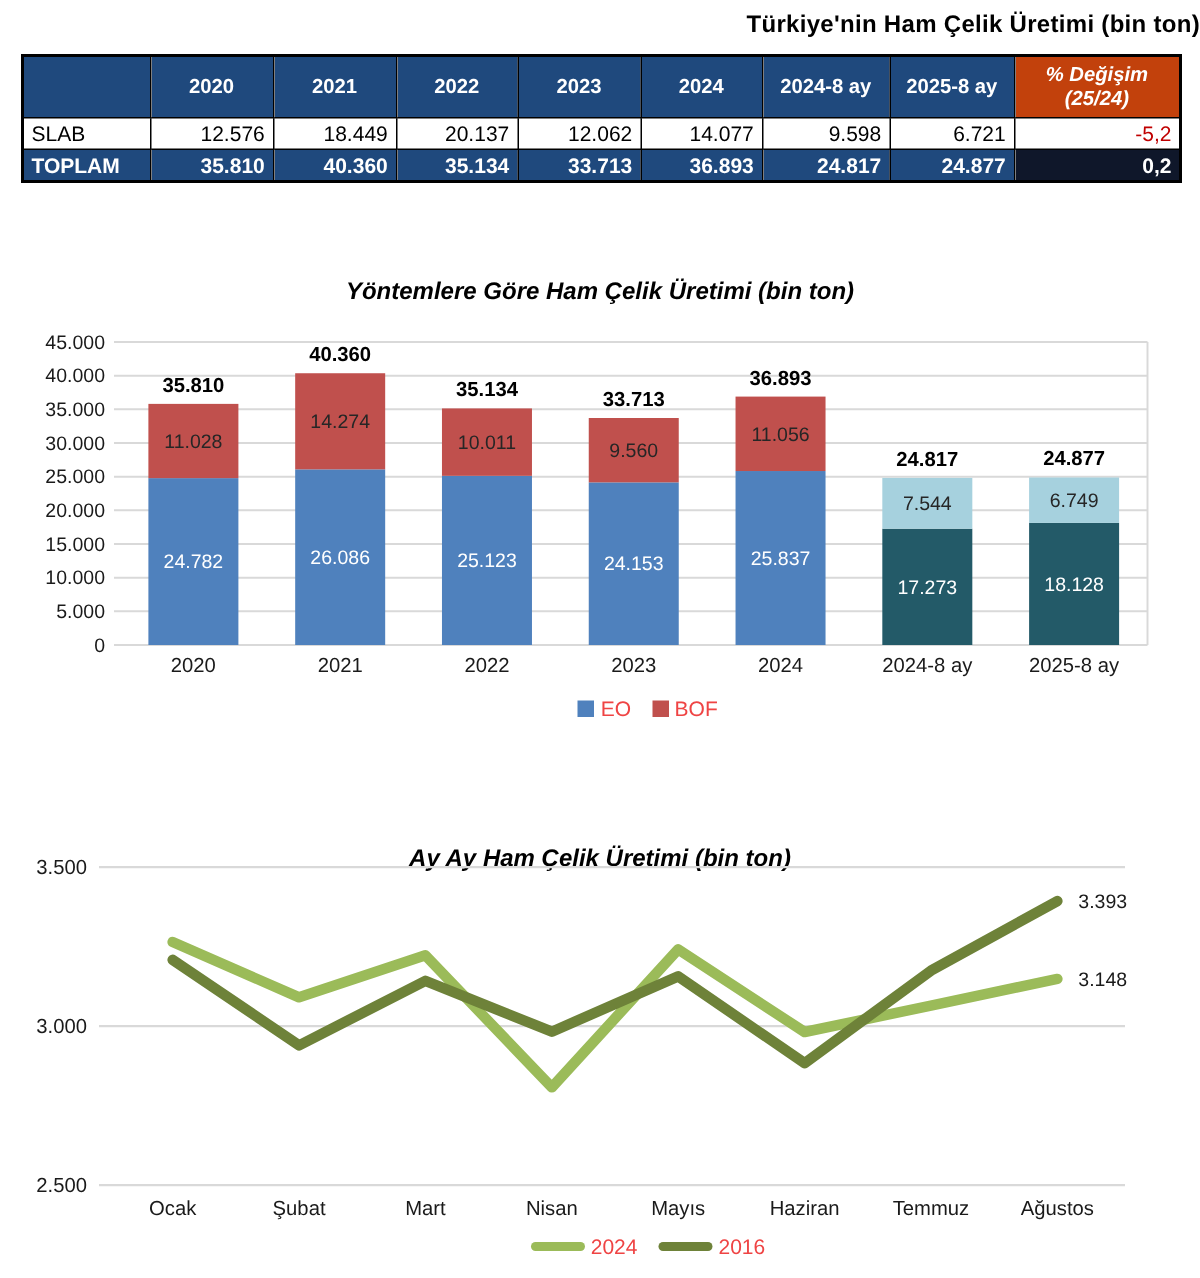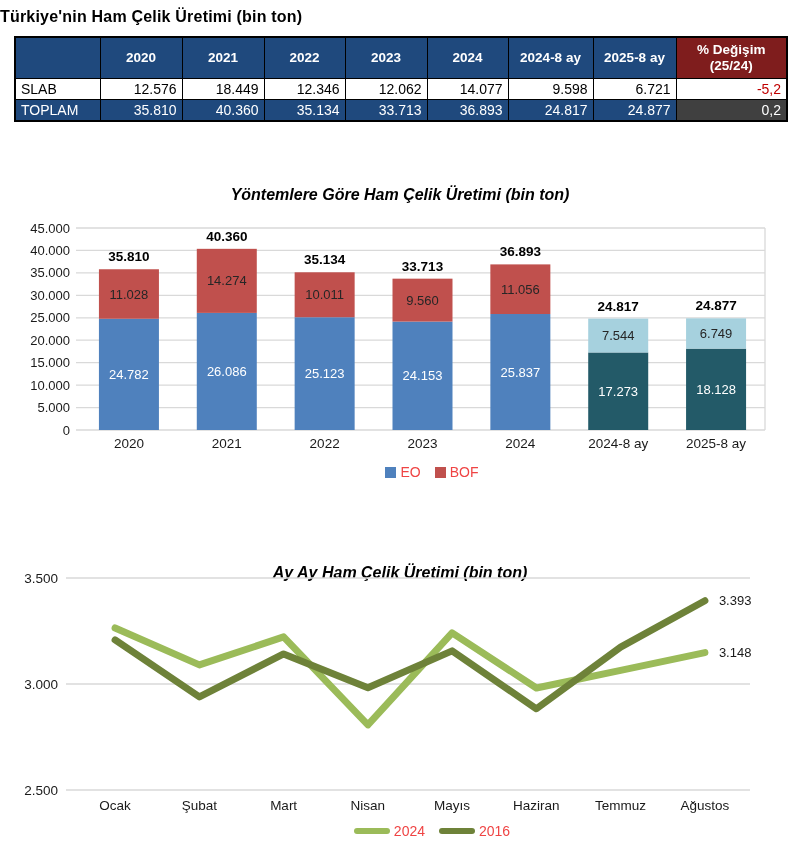--- a/index.html
+++ b/index.html
@@ -1,28 +1,28 @@
 <!DOCTYPE html>
 <html><head>
 <meta charset="utf-8">
 <style>
   html,body{margin:0;padding:0;background:#fff;}
   .page{position:relative;width:800px;height:852px;background:#ffffff;
         font-family:"Liberation Sans",sans-serif;color:#000;overflow:hidden;}
-  .rpt-title{position:absolute;top:8px;left:0;width:800px;text-align:left;
+  .rpt-title{position:absolute;top:8px;left:0;width:800px;text-align:right;
              font-size:16px;font-weight:bold;letter-spacing:.2px;}
   
   .tbl-wrap{position:absolute;top:36px;left:14px;}
   table{border-collapse:collapse;table-layout:fixed;width:772px;font-size:14px;border:2px solid #000;}
   th,td{border:1px solid #000;padding:0 5px;overflow:hidden;white-space:nowrap;}
   thead th{color:#fff;font-weight:bold;text-align:center;height:40px;font-size:13.5px;
            white-space:pre-line;line-height:1.2;}
   tbody td{height:20px;text-align:right;}
   td.row-label{text-align:left;font-size:14px;}
-  tr.total td{color:#fff;font-weight:normal;}
+  tr.total td{color:#fff;font-weight:bold;}
   td.neg{color:#C00000;}
   
   .chart-title{position:absolute;left:0;width:800px;text-align:center;font-size:16px;font-weight:bold;font-style:italic;}
   #bar-title{top:186px;}
   #line-title{top:564px;}
   #bar-svg{position:absolute;top:208px;left:0;}
   #line-svg{position:absolute;top:550px;left:0;}
   svg text{font-family:"Liberation Sans",sans-serif;}
   .legend{position:absolute;left:0;width:800px;display:flex;justify-content:center;
           align-items:center;gap:14px;font-size:14px;color:#ef4444;padding-left:32px;}
@@ -55,46 +55,46 @@
         <thead>
           <tr>
             <th style="background: rgb(31, 73, 125); color: rgb(255, 255, 255);"></th>
             <th style="background: rgb(31, 73, 125); color: rgb(255, 255, 255);">2020</th>
             <th style="background: rgb(31, 73, 125); color: rgb(255, 255, 255);">2021</th>
             <th style="background: rgb(31, 73, 125); color: rgb(255, 255, 255);">2022</th>
             <th style="background: rgb(31, 73, 125); color: rgb(255, 255, 255);">2023</th>
             <th style="background: rgb(31, 73, 125); color: rgb(255, 255, 255);">2024</th>
             <th style="background: rgb(31, 73, 125); color: rgb(255, 255, 255);">2024-8 ay</th>
             <th style="background: rgb(31, 73, 125); color: rgb(255, 255, 255);">2025-8 ay</th>
-            <th style="background: #7f1d1d; color: rgb(255, 255, 255);">% Değişim
+            <th style="background: #c2410c; color: rgb(255, 255, 255); font-style: italic;">% Değişim
 (25/24)</th>
           </tr>
         </thead>
         <tbody>
           <tr>
             <td class="row-label">SLAB</td>
             <td>12.576</td>
             <td>18.449</td>
-            <td>12.346</td>
+            <td>20.137</td>
             <td>12.062</td>
             <td>14.077</td>
             <td>9.598</td>
             <td>6.721</td>
             <td class="neg">-5,2</td>
           </tr>
           <tr class="total">
             <td class="row-label" style="background: rgb(31, 73, 125);">TOPLAM</td>
             <td style="background: rgb(31, 73, 125);">35.810</td>
             <td style="background: rgb(31, 73, 125);">40.360</td>
             <td style="background: rgb(31, 73, 125);">35.134</td>
             <td style="background: rgb(31, 73, 125);">33.713</td>
             <td style="background: rgb(31, 73, 125);">36.893</td>
             <td style="background: rgb(31, 73, 125);">24.817</td>
             <td style="background: rgb(31, 73, 125);">24.877</td>
-            <td style="background: #404040; padding-left: 42px;">0,2</td>
+            <td style="background: #0f172a; padding-left: 42px;">0,2</td>
           </tr>
         </tbody>
       </table>
   </div>
 
   <div class="chart-title" id="bar-title">Yöntemlere Göre Ham Çelik Üretimi (bin ton)</div>
   <svg id="bar-svg" width="800" height="252" viewBox="0 0 800 252">
       <line x1="76" y1="222" x2="765" y2="222" stroke="#D9D9D9" stroke-width="1.3"></line>
       <text x="70" y="226.5" text-anchor="end" font-size="13" fill="#1A1A1A">0</text>
       <line x1="76" y1="199.55555555555554" x2="765" y2="199.55555555555554" stroke="#D9D9D9" stroke-width="1.3"></line>

